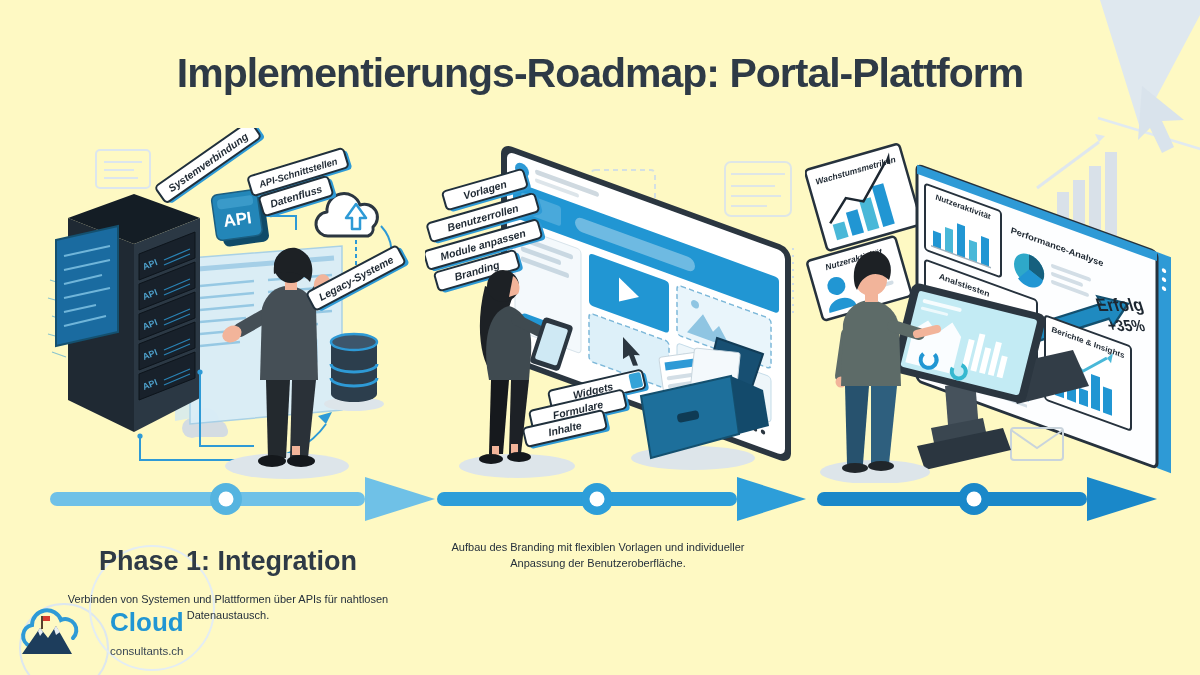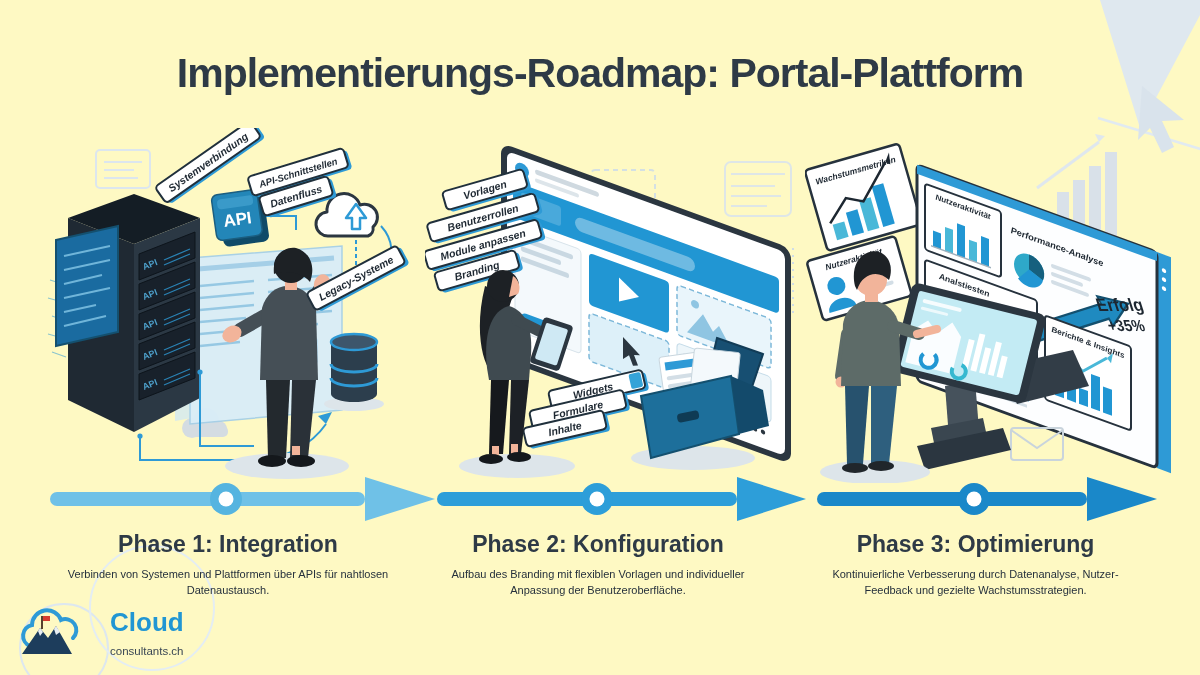--- a/index.html
+++ b/index.html
@@ -2,21 +2,21 @@
 <html><head>
 <meta charset="utf-8">
 <style>
   html,body{margin:0;padding:0;background:#dfe8ef;}
   .canvas{position:relative;width:1200px;height:675px;background:#fef9c3;overflow:hidden;
           font-family:"Liberation Sans",sans-serif;}
   .abs{position:absolute;}
   .title{left:0;top:50px;width:1200px;text-align:center;font-size:41px;font-weight:800;
          color:#2e3a46;letter-spacing:-1px;}
   .phase-block{top:531px;text-align:center;}
-  .phase-block h2{margin:0;font-size:23px;font-weight:800;color:#2e3a46;}
+  .phase-block h2{margin:15px;font-size:27px;font-weight:800;color:#2e3a46;}
   .phase-block p{margin:9px auto 0;font-size:11px;line-height:1.42;color:#25303c;max-width:330px;text-align:center;}
   .logo{left:16px;top:606px;display:flex;align-items:center;gap:20px;}
   .logo-text .brand{font-size:26px;font-weight:800;color:#2196d3;line-height:1;}
   .logo-text .domain{font-size:11.5px;color:#3a4754;margin-top:10px;}
   svg text{font-family:"Liberation Sans",sans-serif;}
   .tag-text{font-style:italic;font-weight:bold;font-size:10.5px;fill:#1d2731;}
   .tag-text-sm{font-style:italic;font-weight:bold;font-size:9.5px;fill:#1d2731;}
   .card-label{font-style:italic;font-weight:bold;font-size:8.5px;fill:#1d2731;}
   .erfolg{font-weight:800;fill:#1d2731;}
 </style>
@@ -445,26 +445,21 @@
     <polygon points="1087,7 1157,29 1087,51" fill="#1a88c9"></polygon>
     <circle cx="974" cy="29" r="16" fill="#1a88c9"></circle>
     <circle cx="974" cy="29" r="7.5" fill="#ffffff"></circle>
   </svg>
 
   <div class="abs phase-block" style="left:58px;width:340px;">
     <h2>Phase 1: Integration</h2>
     <p>Verbinden von Systemen und Plattformen über APIs für nahtlosen Datenaustausch.</p>
   </div>
   <div class="abs phase-block" style="left:428px;width:340px;">
-    <h2>Phase 2: Konfiguration</h2>
     <p>Aufbau des Branding mit flexiblen Vorlagen und individueller Anpassung der Benutzeroberfläche.</p>
-  </div>
-  <div class="abs phase-block" style="left:803px;width:345px;">
-    <h2>Phase 3: Optimierung</h2>
-    <p>Kontinuierliche Verbesserung durch Datenanalyse, Nutzer-Feedback und gezielte Wachstumsstrategien.</p>
   </div>
 
   <div class="abs logo">
     <svg width="74" height="54" viewBox="0 0 74 54">
       <path d="M14,40 a11,11 0 0 1 2,-21 a15,15 0 0 1 29,-5 a11,11 0 0 1 12,18" fill="none" stroke="#2e9ad6" stroke-width="4" stroke-linecap="round"></path>
       <polygon points="6,48 24,22 32,32 40,20 56,48" fill="#1d3d5c"></polygon>
       <polygon points="22,25 24,22 27,26 24,30" fill="#e8eef3"></polygon>
       <polygon points="38,23 40,20 44,26 40,29" fill="#e8eef3"></polygon>
       <rect x="25" y="10" width="2" height="13" fill="#57412f"></rect>
       <rect x="27" y="10" width="7" height="5" fill="#d63b2f"></rect>

